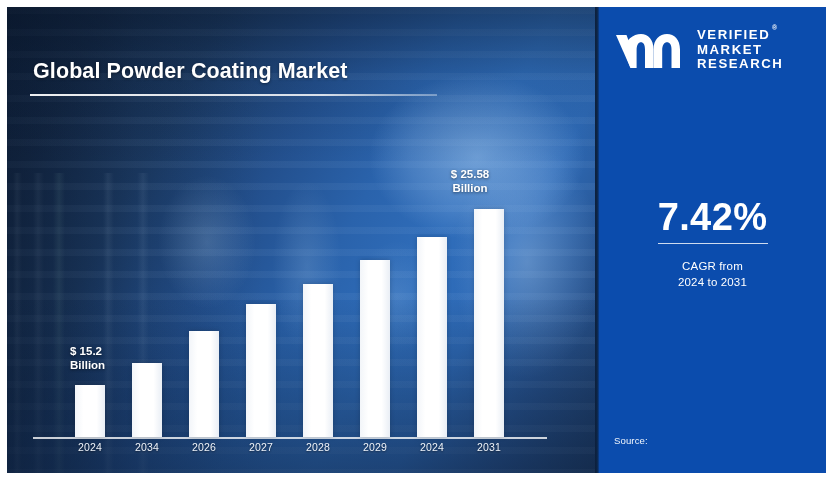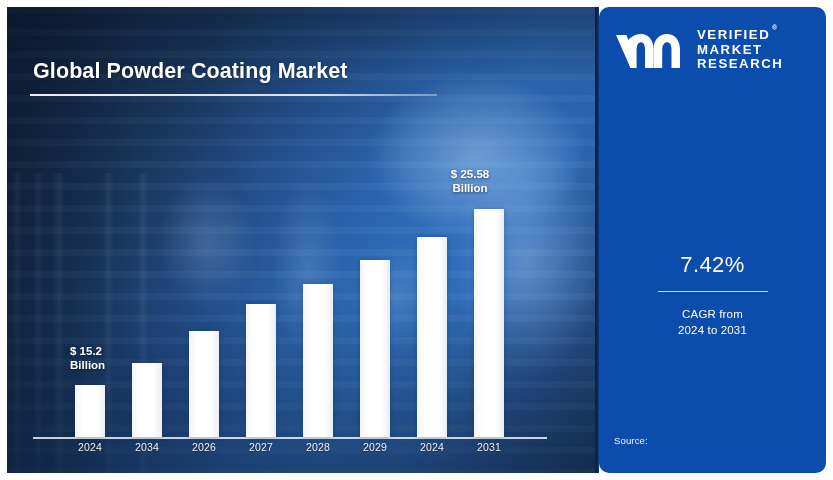--- a/index.html
+++ b/index.html
@@ -158,21 +158,20 @@
     background: linear-gradient(to right, #0c1f3c 0%, #0d2546 55%, #0a3f8f 100%);
   }
 
   
   .brand-panel {
     position: relative;
     width: 227px;
     height: 100%;
     background: #0b4cad;
     overflow: hidden;
-    border-radius: 10px;
   }
 
   
   .logo-row {
     position: absolute;
     left: 15px;
     top: 21px;
     display: flex;
     align-items: center;
   }
@@ -201,25 +200,24 @@
   
   .cagr-block {
     position: absolute;
     left: 0;
     top: 193px;
     width: 227px;
     text-align: center;
     color: #ffffff;
   }
   .cagr-value {
-    font-size: 22px;
-    font-weight: normal;
+    font-size: 38px;
+    font-weight: bold;
     letter-spacing: .4px;
     line-height: 34px;
-    margin-top: 48px;
   }
   .cagr-rule {
     width: 110px;
     height: 1.4px;
     margin: 9px auto 0 auto;
     background: rgba(255,255,255,.80);
   }
   .cagr-caption {
     margin-top: 14px;
     font-size: 11.5px;

